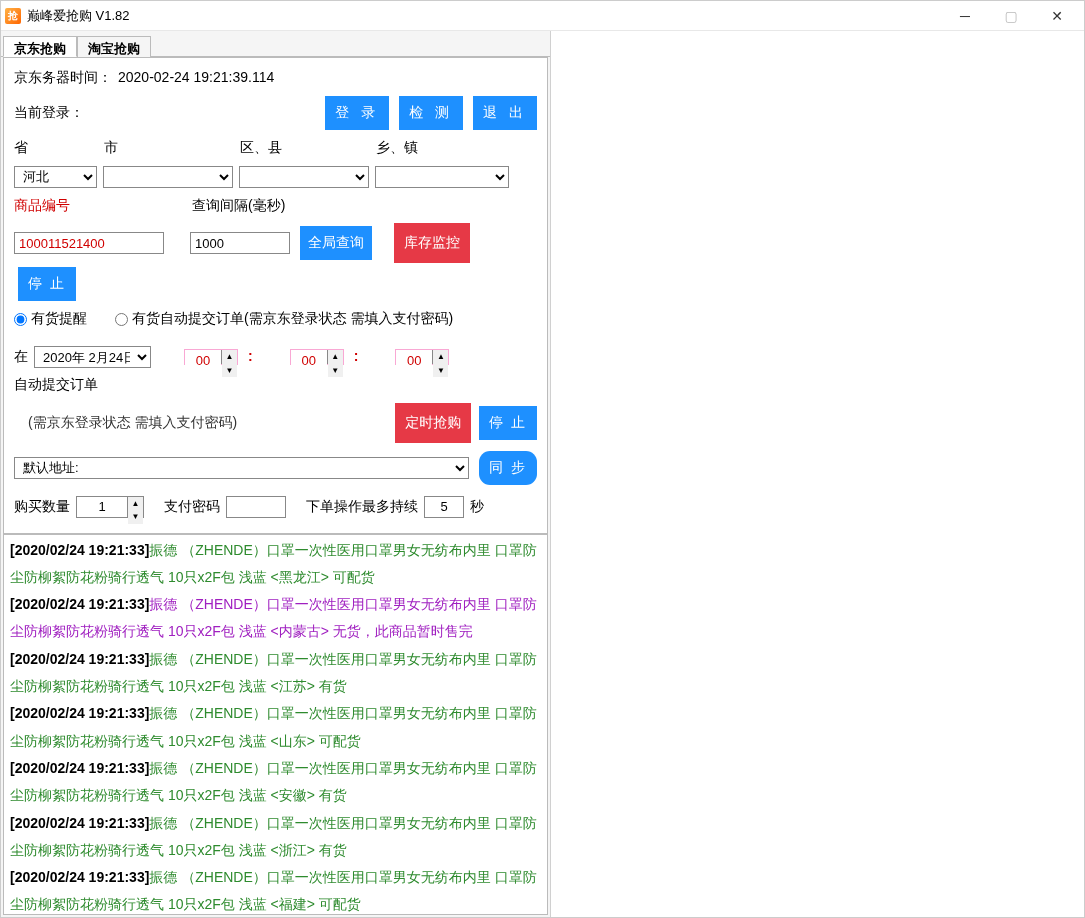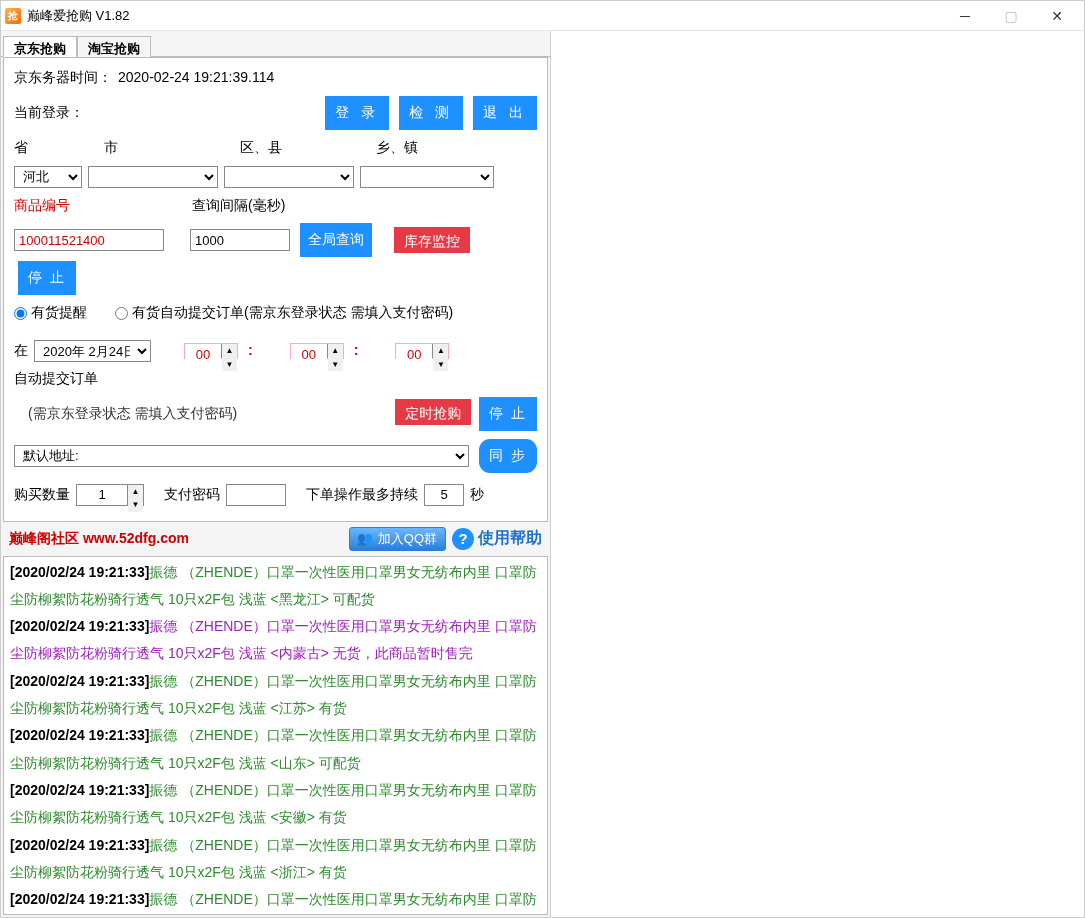--- a/index.html
+++ b/index.html
@@ -83,28 +83,28 @@
     border:none; padding:4px 10px;
     font-size:14px; letter-spacing:4px;
     cursor:pointer; margin-left:4px;
     height:34px;
   }
   .blue-btn.tight { letter-spacing:0; padding:4px 8px; }
   .red-btn {
     background:#e63946; color:#fff;
     border:none; padding:6px 10px;
     font-size:14px; cursor:pointer;
-    height:26px;
+    height:40px;
   }
   .red-label { color:#d00000; }
   select, input[type=text] {
     border:1px solid #888; height:22px; padding:0 4px;
     font-size:13px; background:#fff;
   }
-  .province-sel { width:68px; }
+  .province-sel { width:83px; }
   .city-sel    { width:130px; }
   .district-sel{ width:130px; }
   .town-sel    { width:134px; }
   .region-header { display:flex; gap:0; }
   .region-header > div { font-size:14px; }
   .region-header .c1{ width:90px; }
   .region-header .c2{ width:136px; }
   .region-header .c3{ width:136px; }
   .region-header .c4{ width:140px; }
   .productid-input { width:150px; color:#d00000; }
@@ -295,36 +295,20 @@
           <span style="width:8px;"></span>
           <span>支付密码</span>
           <input type="text" class="small-input" style="">
           <span style="width:8px;"></span>
           <span>下单操作最多持续</span>
           <input type="text" class="small-input" style="width: 40px;" value="5">
           <span>秒</span>
         </div>
       </div>
 
-      <div class="footer-links">
-        <div class="left">
-          <span>巅峰阁社区 </span>
-          <a>www.52dfg.com</a>
-        </div>
-        <div class="right">
-          <button class="qq-btn">
-            <span>👥</span>
-            <span>加入QQ群</span>
-          </button>
-          <div class="help-btn">
-            <div class="q">?</div>
-            <span>使用帮助</span>
-          </div>
-        </div>
-      </div>
 
       <div class="log-area" id="log-area">
           <div class="log-line green"><span class="ts">[2020/02/24 19:21:33]</span><span class="green">振德 （ZHENDE）口罩一次性医用口罩男女无纺布内里 口罩防尘防柳絮防花粉骑行透气 10只x2F包  浅蓝 &lt;黑龙江&gt; 可配货</span></div>
           <div class="log-line purple"><span class="ts">[2020/02/24 19:21:33]</span><span class="purple">振德 （ZHENDE）口罩一次性医用口罩男女无纺布内里 口罩防尘防柳絮防花粉骑行透气 10只x2F包  浅蓝 &lt;内蒙古&gt; 无货，此商品暂时售完</span></div>
           <div class="log-line green"><span class="ts">[2020/02/24 19:21:33]</span><span class="green">振德 （ZHENDE）口罩一次性医用口罩男女无纺布内里 口罩防尘防柳絮防花粉骑行透气 10只x2F包  浅蓝 &lt;江苏&gt; 有货</span></div>
           <div class="log-line green"><span class="ts">[2020/02/24 19:21:33]</span><span class="green">振德 （ZHENDE）口罩一次性医用口罩男女无纺布内里 口罩防尘防柳絮防花粉骑行透气 10只x2F包  浅蓝 &lt;山东&gt; 可配货</span></div>
           <div class="log-line green"><span class="ts">[2020/02/24 19:21:33]</span><span class="green">振德 （ZHENDE）口罩一次性医用口罩男女无纺布内里 口罩防尘防柳絮防花粉骑行透气 10只x2F包  浅蓝 &lt;安徽&gt; 有货</span></div>
           <div class="log-line green"><span class="ts">[2020/02/24 19:21:33]</span><span class="green">振德 （ZHENDE）口罩一次性医用口罩男女无纺布内里 口罩防尘防柳絮防花粉骑行透气 10只x2F包  浅蓝 &lt;浙江&gt; 有货</span></div>
           <div class="log-line green"><span class="ts">[2020/02/24 19:21:33]</span><span class="green">振德 （ZHENDE）口罩一次性医用口罩男女无纺布内里 口罩防尘防柳絮防花粉骑行透气 10只x2F包  浅蓝 &lt;福建&gt; 可配货</span></div>
         </div>

